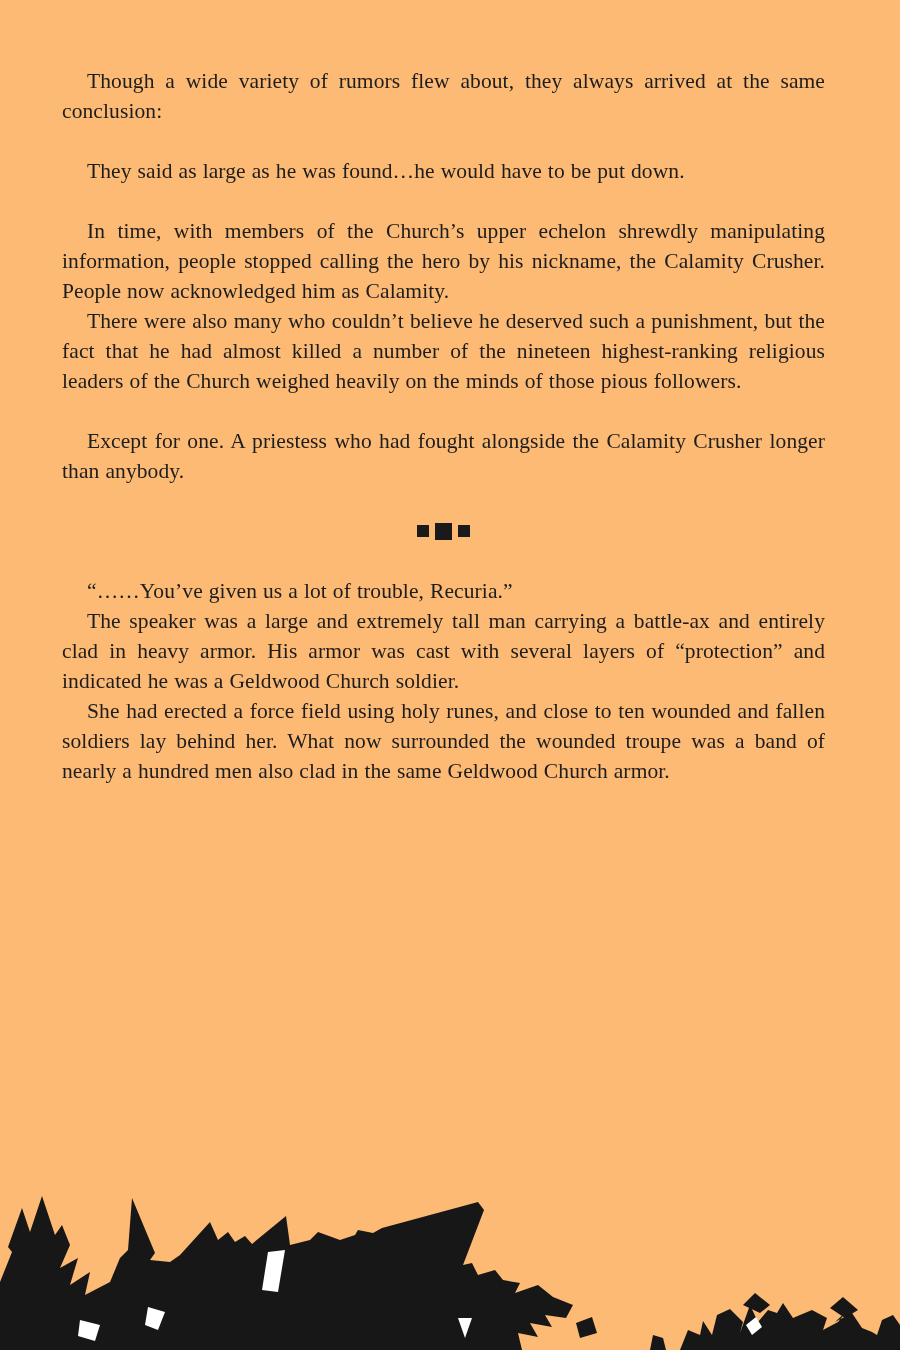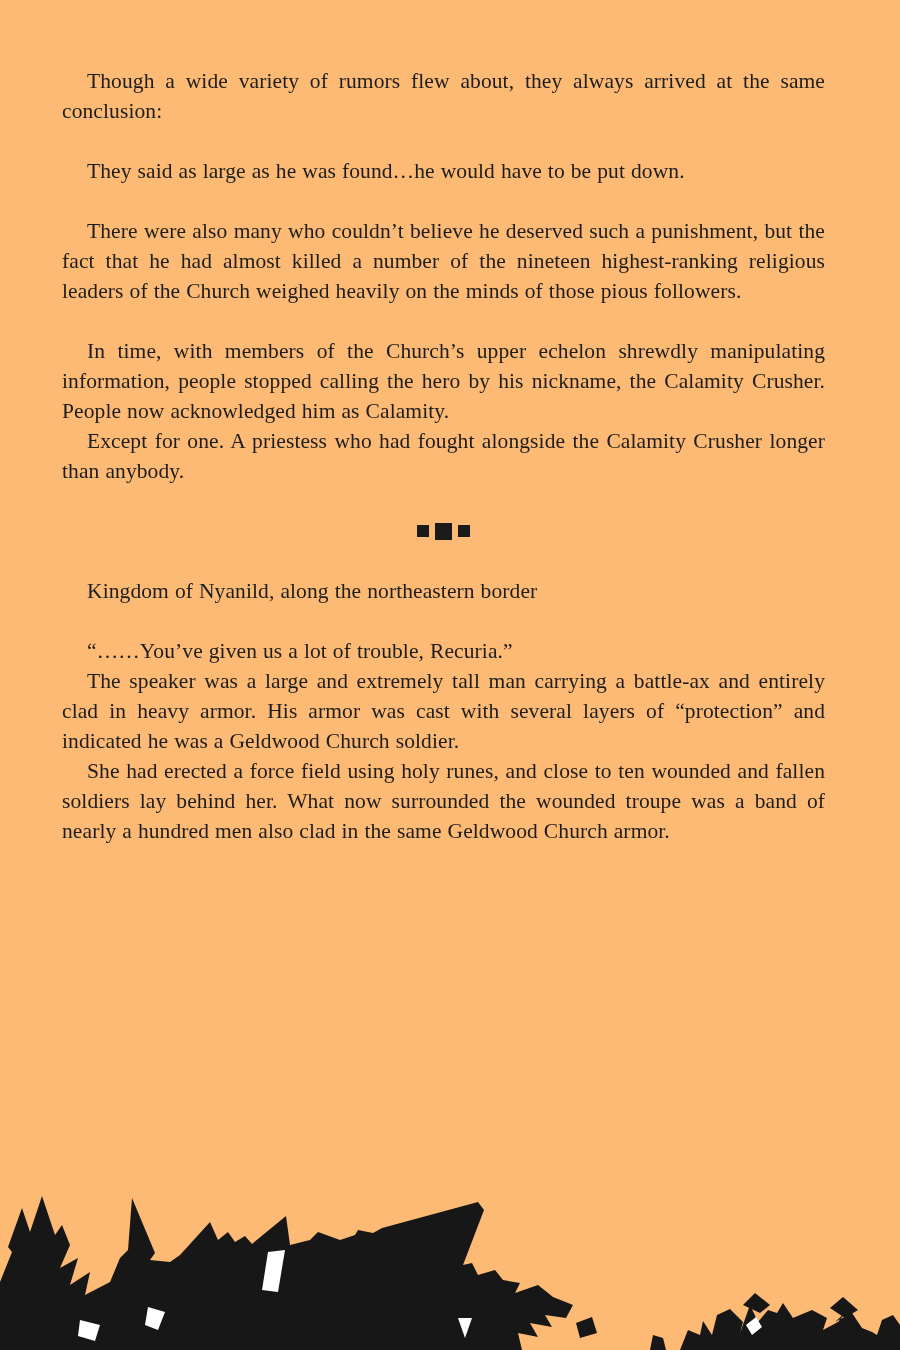--- a/index.html
+++ b/index.html
@@ -50,31 +50,30 @@
   }
 </style>
 </head>
 <body>
 
 <div class="page">
 
   <div class="text-block">
     <p class="para gap-after">Though a wide variety of rumors flew about, they always arrived at the same conclusion:</p>
     <p class="para gap-after">They said as large as he was found…he would have to be put down.</p>
+    <p class="para">In time, with members of the Church’s upper echelon shrewdly manipulating information, people stopped calling the hero by his nickname, the Calamity Crusher. People now acknowledged him as Calamity.</p>
     <p class="para gap-after">There were also many who couldn’t believe he deserved such a punishment, but the fact that he had almost killed a number of the nineteen highest-ranking religious leaders of the Church weighed heavily on the minds of those pious followers.</p>
-    <p class="para">In time, with members of the Church’s upper echelon shrewdly manipulating information, people stopped calling the hero by his nickname, the Calamity Crusher. People now acknowledged him as Calamity.</p>
     <p class="para">Except for one. A priestess who had fought alongside the Calamity Crusher longer than anybody.</p>
 
     <div class="scene-break">
       <span class="sb-sq-small"></span>
       <span class="sb-sq-large"></span>
       <span class="sb-sq-small"></span>
     </div>
 
-    <p class="para gap-after">Kingdom of Nyanild, along the northeastern border</p>
     <p class="para">“……You’ve given us a lot of trouble, Recuria.”</p>
     <p class="para">The speaker was a large and extremely tall man carrying a battle-ax and entirely clad in heavy armor. His armor was cast with several layers of “protection” and indicated he was a Geldwood Church soldier.</p>
     <p class="para">She had erected a force field using holy runes, and close to ten wounded and fallen soldiers lay behind her. What now surrounded the wounded troupe was a band of nearly a hundred men also clad in the same Geldwood Church armor.</p>
   </div>
 
   <svg class="debris-svg" viewBox="0 0 900 165" preserveAspectRatio="none" xmlns="http://www.w3.org/2000/svg">
 
     <g fill="#171717">
       <polygon points="0,165 0,97 12,67 8,62 22,23 30,47 42,11 55,50 62,40 70,60 60,83
                        78,73 70,100 90,87 85,110 110,97 120,73 128,65 132,13 155,68

